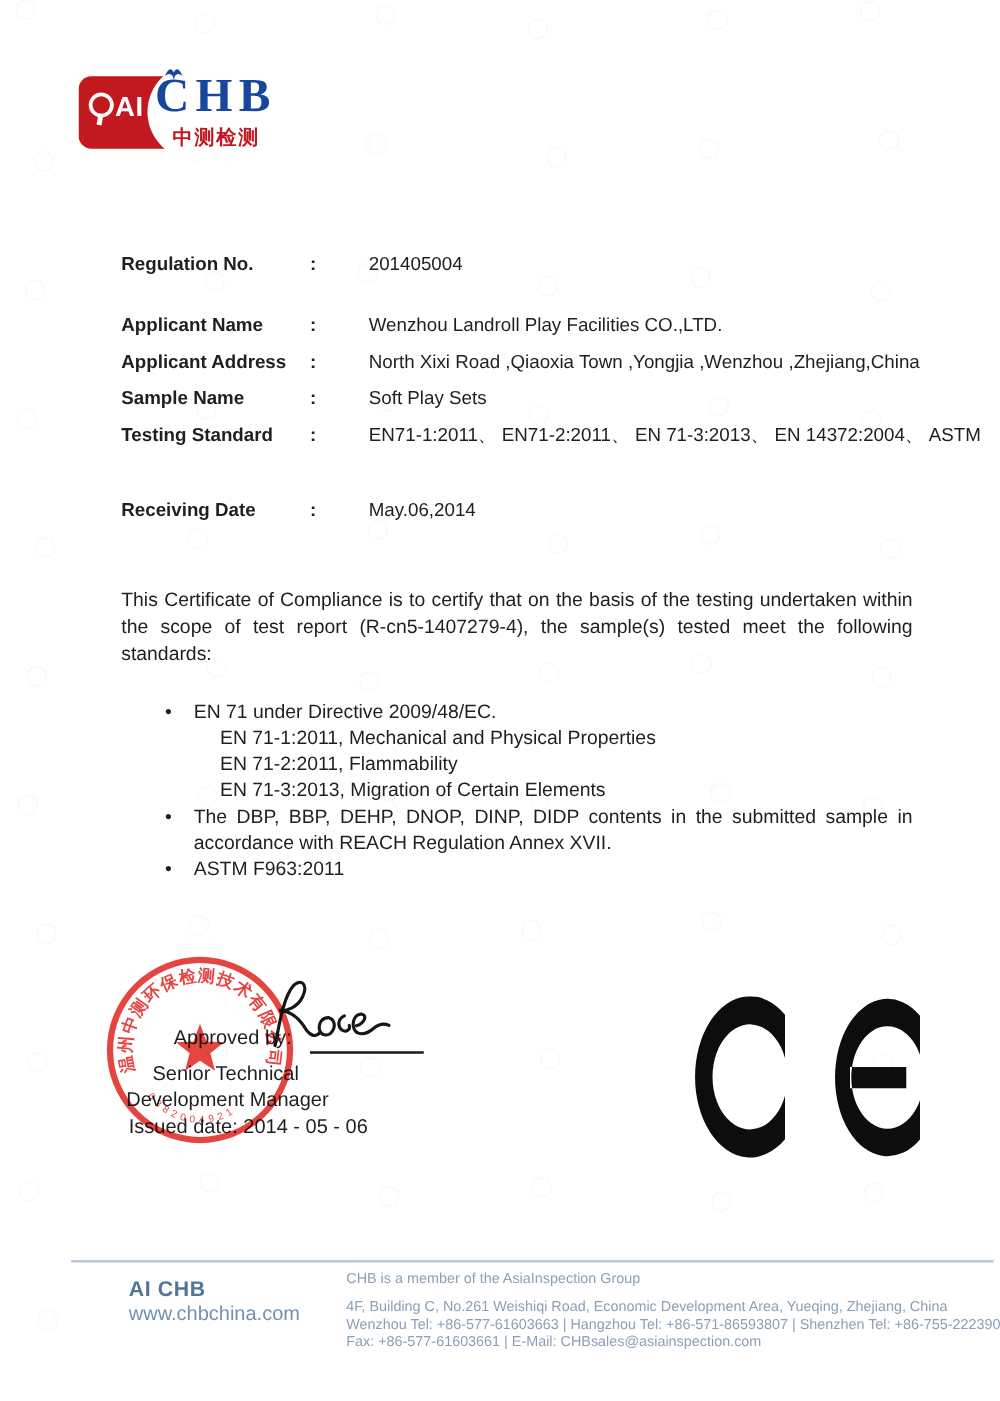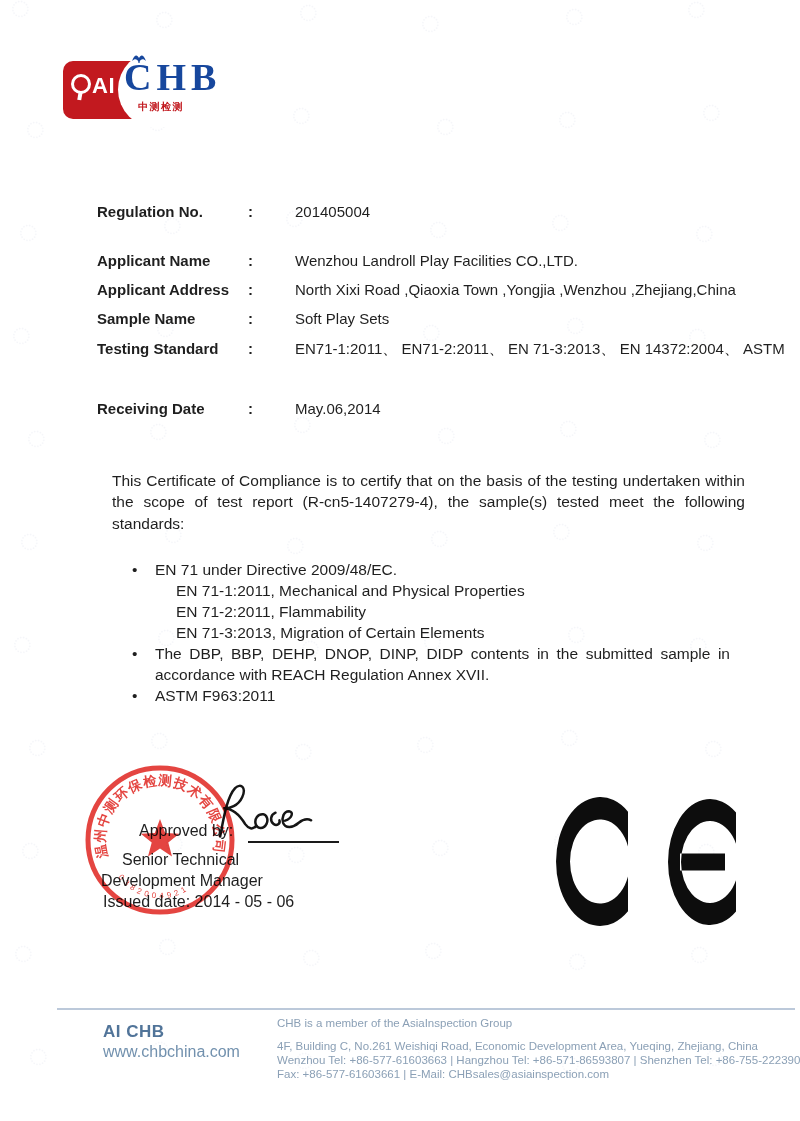--- a/index.html
+++ b/index.html
@@ -11,31 +11,31 @@
   
   .logo{position:absolute;left:63px;top:60px;width:185px;height:66px;}
   .logo-red{position:absolute;left:0;top:1px;width:78px;height:58px;background:#c2191f;border-radius:10px;}
   .logo-bite{position:absolute;left:55px;top:-9px;width:77px;height:77px;background:#fff;border-radius:50%;}
   .mag{position:absolute;left:8px;top:14px;width:14px;height:14px;border:3.5px solid #fff;border-radius:50%;}
   .mag-handle{position:absolute;left:4px;top:14px;width:3.5px;height:9px;background:#fff;transform:rotate(10deg);}
   .logo-ai{position:absolute;left:29px;top:13px;font-size:22px;font-weight:bold;color:#fff;letter-spacing:.5px;}
   .bird{position:absolute;left:68px;top:-8px;width:16px;height:11px;}
   .logo-chb{position:absolute;left:61px;top:-2px;font-family:"Liberation Serif",serif;font-size:38px;font-weight:600;
             color:#17479d;letter-spacing:5px;line-height:1;}
-  .logo-cn{position:absolute;left:75px;top:40px;font-size:10px;font-weight:bold;color:#c2191f;letter-spacing:1.5px;}
+  .logo-cn{position:absolute;left:75px;top:40px;font-size:16px;font-weight:bold;color:#c2191f;letter-spacing:1.5px;}
   
   .title{position:absolute;left:0;top:131px;width:772px;text-align:center;font-size:27px;font-weight:bold;color:#101010;}
   
   .field-row{position:absolute;left:97px;width:645px;font-size:15px;}
   .f-label{position:absolute;left:0;font-weight:bold;white-space:nowrap;}
   .f-colon{position:absolute;left:151px;font-weight:bold;}
   .f-value{position:absolute;left:198px;white-space:nowrap;}
   .f-value .vline{white-space:nowrap;line-height:24px;}
   
-  .para{position:absolute;left:112px;top:470px;width:633px;font-size:15.5px;line-height:21.3px;}
+  .para{position:absolute;left:97px;top:470px;width:633px;font-size:15.5px;line-height:21.3px;}
   .jline{text-align:justify;text-align-last:justify;}
   
   .bullet-line{position:absolute;left:132px;font-size:15.5px;display:flex;white-space:nowrap;}
   .bmark{width:23px;}
   .sub-line{position:absolute;left:176px;font-size:15.5px;white-space:nowrap;}
   .bullet-block{position:absolute;left:132px;top:643px;width:598px;font-size:15.5px;line-height:21px;}
   .bullet-block .bmark{position:absolute;left:0;top:0;}
   .b2l1{margin-left:23px;width:575px;text-align:justify;text-align-last:justify;}
   .b2l2{margin-left:23px;}
   

